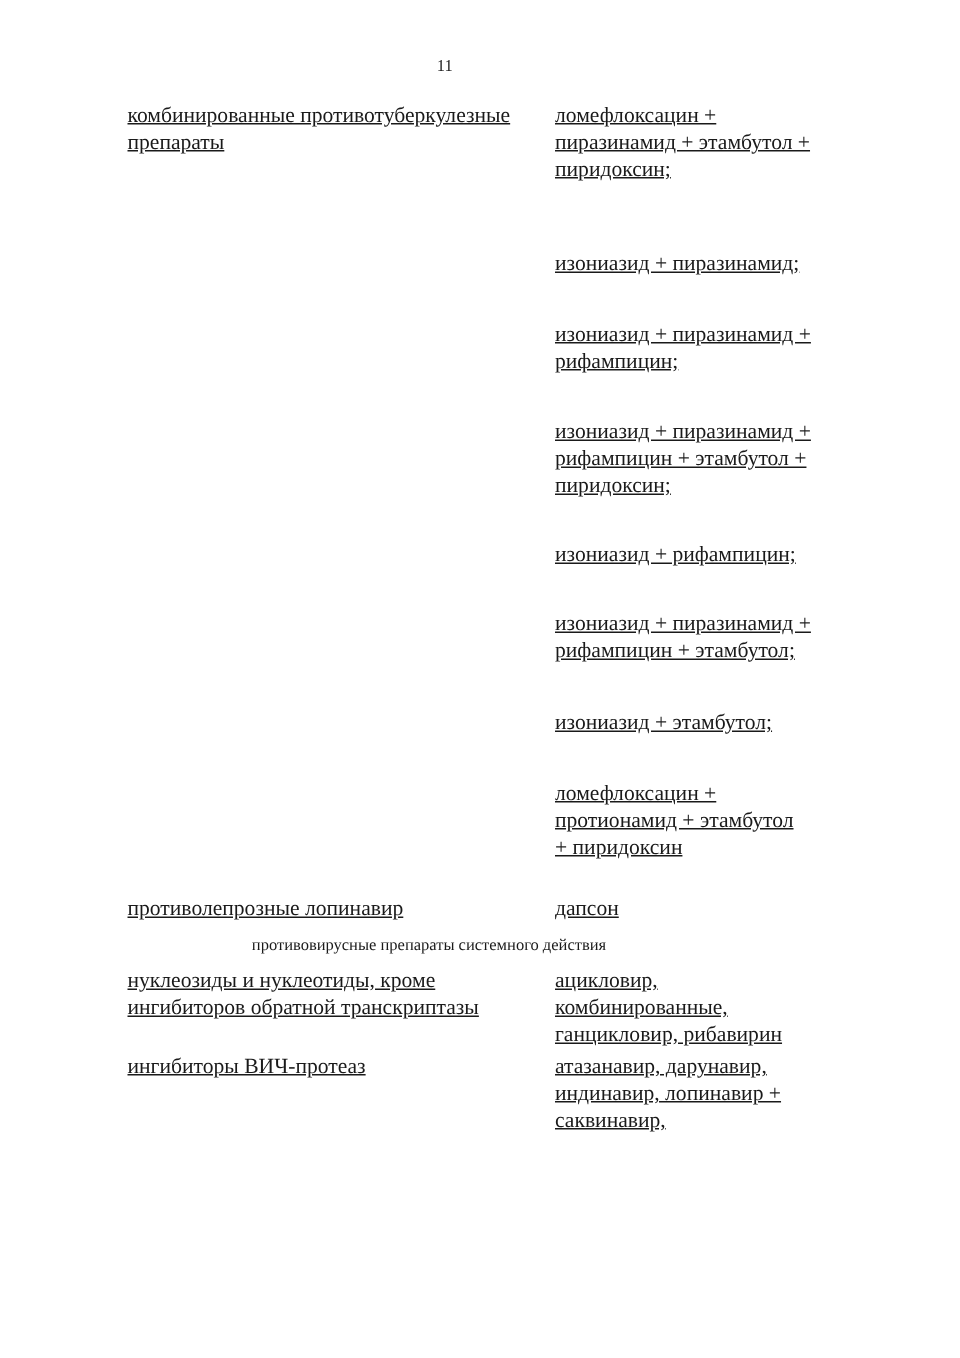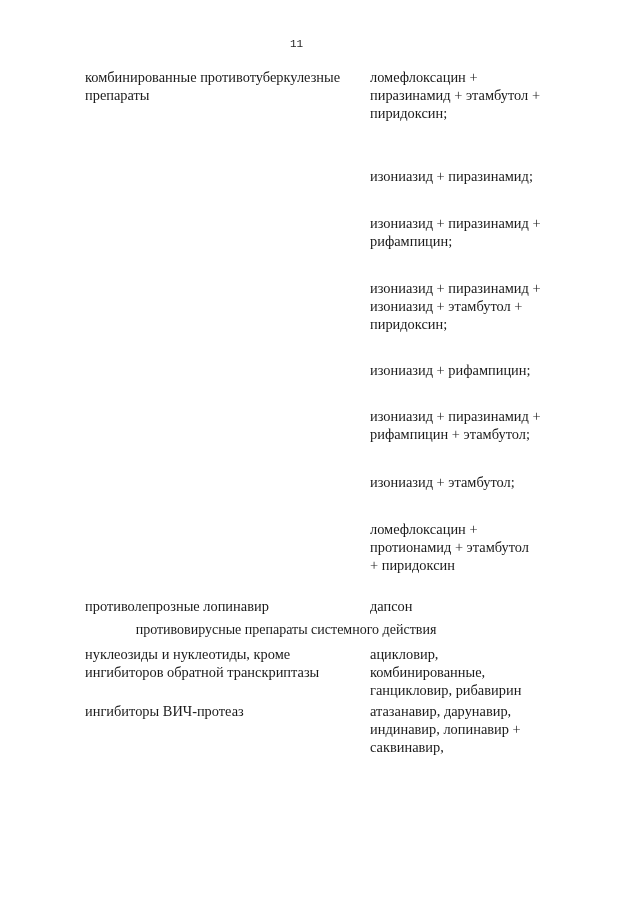--- a/index.html
+++ b/index.html
@@ -1,24 +1,24 @@
 <!DOCTYPE html>
 <html><head>
   <meta charset="utf-8">
   <style>
     html, body { margin:0; padding:0; background:#ffffff; }
     body { width:640px; height:905px; position:relative; overflow:hidden;
            font-family: "Liberation Serif", "DejaVu Serif", serif; color:#1a1a1a; }
     .pagenum { position:absolute; top:38px; left:0; width:593px; text-align:center;
-               font-family: Liberation Mono, monospace; font-size:11px; color:#222; }
+               font-family: Liberation Serif, serif; font-size:11px; color:#222; }
     .blk { position:absolute; font-size:14.4px; line-height:18px; white-space:nowrap; }
     .left { left:85px; }
     .right { left:370px; }
-    .line { display:block; }
-    .center { position:absolute; left:0; width:572px; text-align:center; font-size:14px; line-height:18px; padding-left:0; box-sizing:border-box; }
+    .line { display:block;text-decoration:underline; }
+    .center { position:absolute; left:0; width:572px; text-align:center; font-size:11px; line-height:18px; padding-left:0; box-sizing:border-box; }
   </style>
 </head>
 <body>
 
 <div class="pagenum">11</div>
 
 <div class="blk left" style="top:68px">
   <span class="line">комбинированные противотуберкулезные</span>
   <span class="line">препараты</span>
 </div>
@@ -33,21 +33,21 @@
   <span class="line">изониазид + пиразинамид;</span>
 </div>
 
 <div class="blk right" style="top:214px">
   <span class="line">изониазид + пиразинамид +</span>
   <span class="line">рифампицин;</span>
 </div>
 
 <div class="blk right" style="top:279px">
   <span class="line">изониазид + пиразинамид +</span>
-  <span class="line">изониазид + этамбутол +</span>
+  <span class="line">рифампицин + этамбутол +</span>
   <span class="line">пиридоксин;</span>
 </div>
 
 <div class="blk right" style="top:361px">
   <span class="line">изониазид + рифампицин;</span>
 </div>
 
 <div class="blk right" style="top:407px">
   <span class="line">изониазид + пиразинамид +</span>
   <span class="line">рифампицин + этамбутол;</span>

